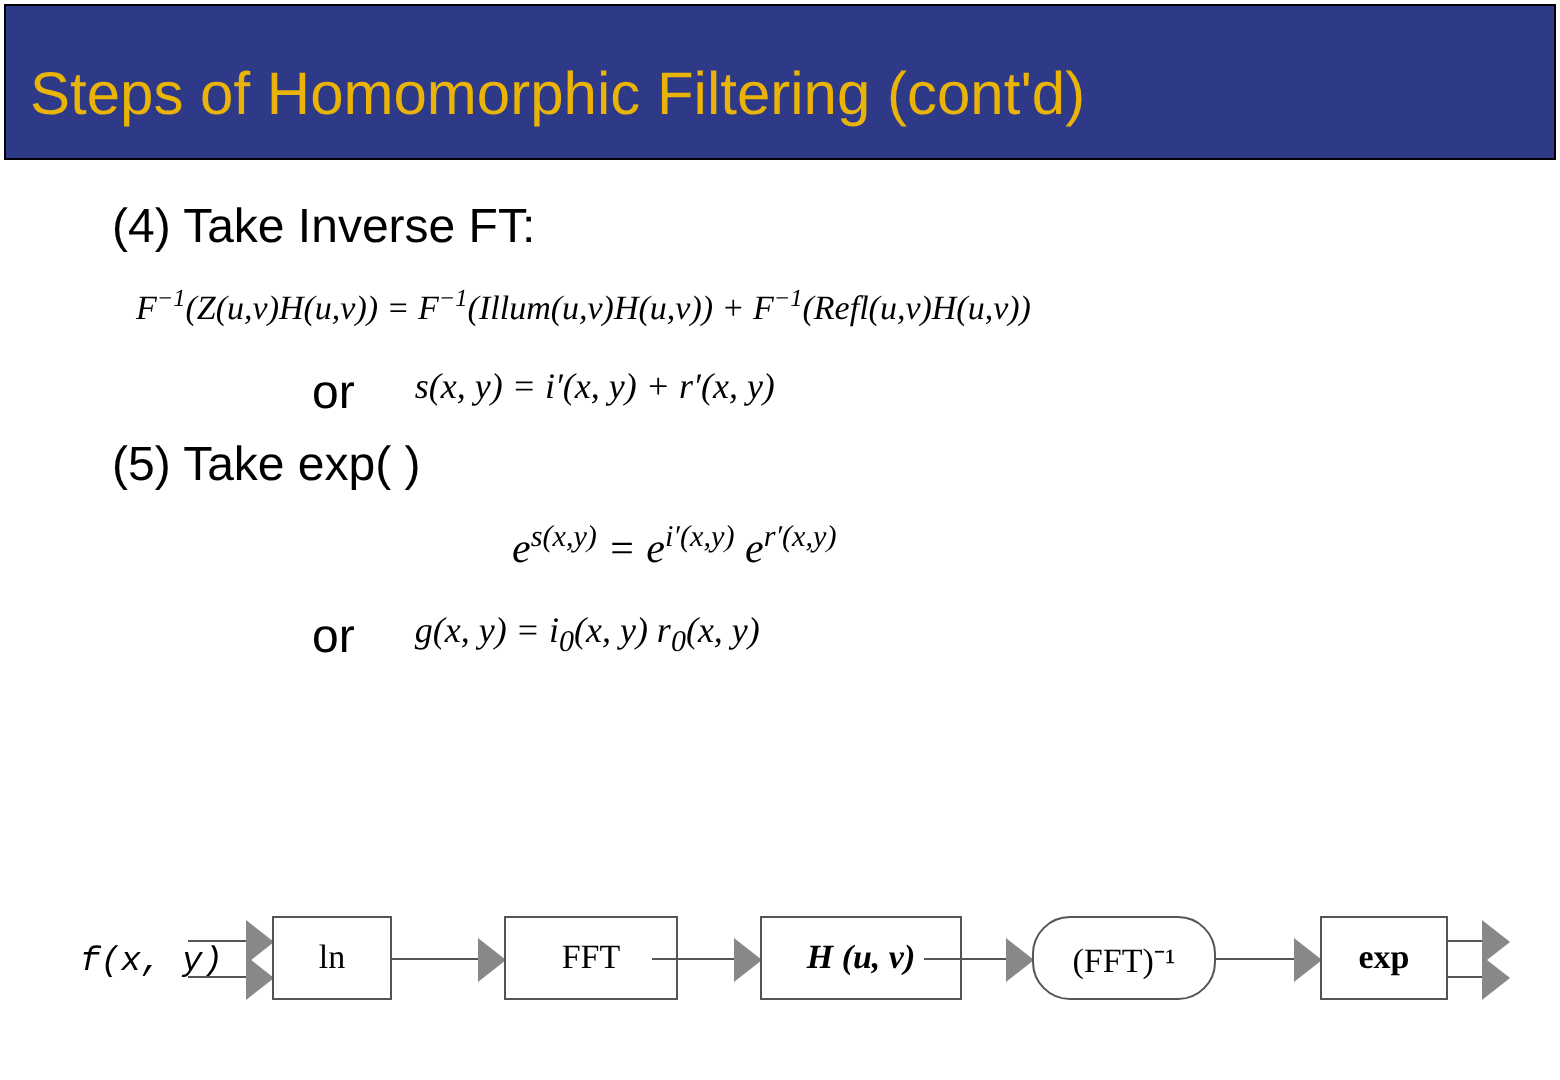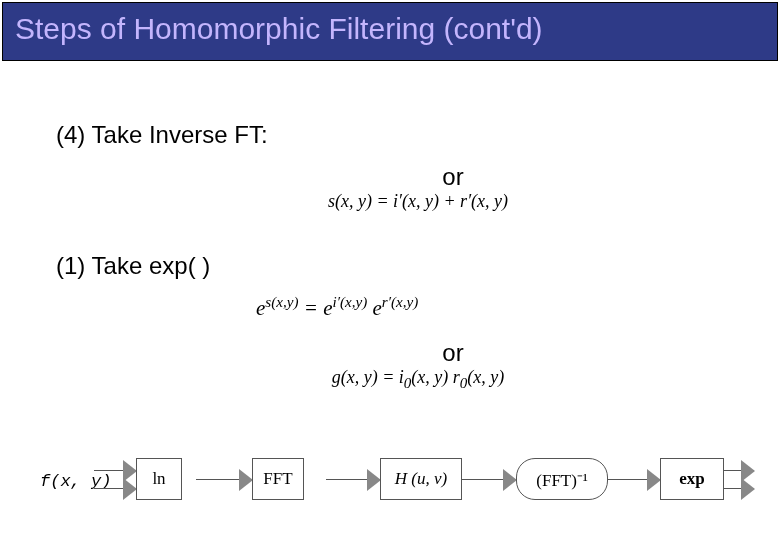--- a/index.html
+++ b/index.html
@@ -5,39 +5,38 @@
   * { margin: 0; padding: 0; box-sizing: border-box; }
   body {
     width: 780px;
     height: 540px;
     background: #ffffff;
     font-family: Arial, Helvetica, sans-serif;
     overflow: hidden;
   }
   .title-bar {
     background: #2e3a87;
-    color: #c4b5fd;
+    color: #eab308;
     font-size: 30px;
-    padding: 9px 16px 14px 12px;
+    padding: 28px 16px 14px 12px;
     border: 1px solid #000000;
     margin: 2px;
   }
   .content {
     padding: 18px 0 0 56px;
     color: #000000;
     font-size: 24px;
   }
-  .step { margin-bottom: 14px; margin-top: 40px; }
+  .step { margin-bottom: 14px; }
   .eq-row {
     display: flex;
-    align-items: center;
+    align-items: flex-start;
     margin: 3px 0 8px 0;
     font-family: "Times New Roman", Times, serif;
     font-size: 18px;
-    flex-direction: column;
   }
   .eq-row .or {
     font-family: Arial, Helvetica, sans-serif;
     font-size: 24px;
     margin-left: 100px;
     margin-right: 30px;
   }
   .eq4 {
     margin-left: 12px;
     margin-top: 4px;
@@ -70,23 +69,23 @@
     position: absolute;
     top: 8px;
     height: 42px;
     border: 1px solid #555;
     display: flex;
     align-items: center;
     justify-content: center;
     padding: 0 10px;
     background: #fff;
   }
-  .pipeline .b1 { left: 96px;  width: 46px; }
-  .pipeline .b2 { left: 212px; width: 52px; text-align: right; }
-  .pipeline .b3 { left: 340px; width: 82px; }
+  .pipeline .b1 { left: 96px;  width: 60px; }
+  .pipeline .b2 { left: 212px; width: 87px; text-align: right; }
+  .pipeline .b3 { left: 340px; width: 101px; font-weight: bold; }
   .pipeline .b4 { left: 476px; width: 92px; border-radius: 19px; }
   .pipeline .b5 { left: 620px; width: 64px; font-weight: bold; }
   .pipeline .arrow {
     position: absolute;
     top: 29px;
     height: 0;
     border-top: 1px solid #555;
   }
   .pipeline .arrow::after {
     content: "";
@@ -121,27 +120,28 @@
   .italic { font-style: italic; }
 </style>
 </head>
 <body>
 
 <div class="title-bar">Steps of Homomorphic Filtering (cont'd)</div>
 
 <div class="content">
 
   <div class="step">(4) Take Inverse FT:</div>
+  <div class="eq4 italic" id="eq4">F<sup>−1</sup>(Z(u,v)H(u,v)) = F<sup>−1</sup>(Illum(u,v)H(u,v)) + F<sup>−1</sup>(Refl(u,v)H(u,v))</div>
 
   <div class="eq-row">
     <span class="or">or</span>
     <span class="italic" id="eq4b">s(x, y) = i′(x, y) + r′(x, y)</span>
   </div>
 
-  <div class="step">(1) Take exp( )</div>
+  <div class="step">(5) Take exp( )</div>
   <div class="eq5a italic" id="eq5">e<sup>s(x,y)</sup> = e<sup>i′(x,y)</sup> e<sup>r′(x,y)</sup></div>
 
   <div class="eq-row">
     <span class="or">or</span>
     <span class="italic" id="eq5b">g(x, y) = i<sub>0</sub>(x, y) r<sub>0</sub>(x, y)</span>
   </div>
 
 </div>
 
 <div class="pipeline">

